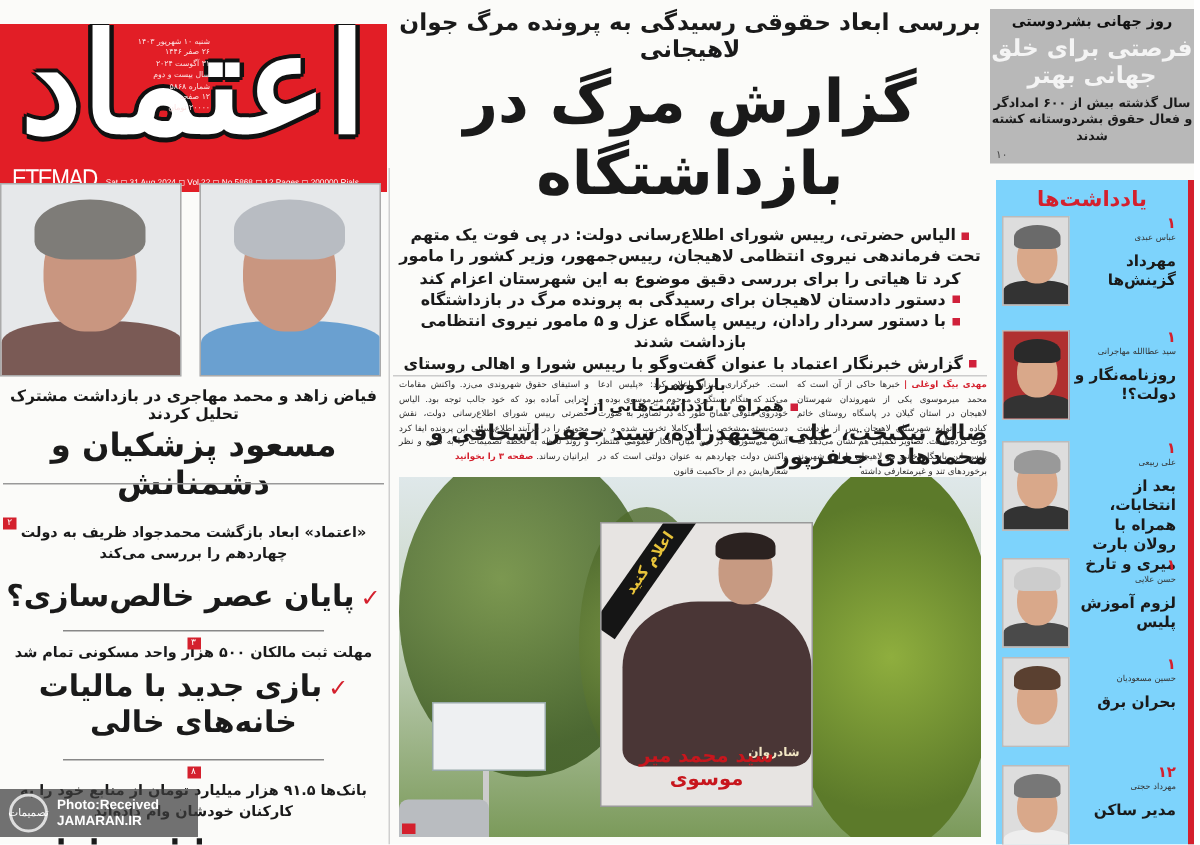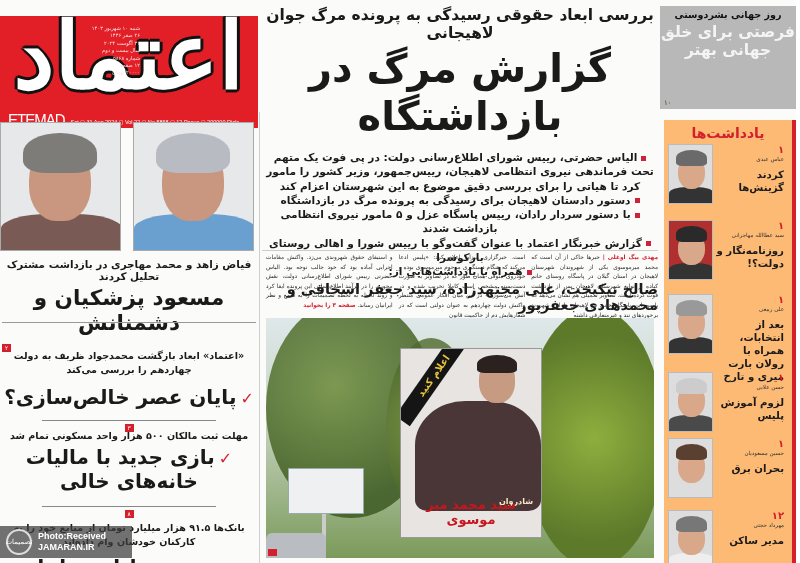--- a/index.html
+++ b/index.html
@@ -26,21 +26,21 @@
   .writers { font-size: 14.5px; font-weight: bold; margin-top: 2px; letter-spacing: -0.3px; text-align: right; }
   .top-divider { position: absolute; left: 262px; top: 250px; width: 396px; height: 1px; background: #ccc; }
 
   
   .promo { position: absolute; left: 660px; top: 6px; width: 136px; height: 103px; background: #b8b8b8; direction: rtl; text-align: center; padding-top: 3px; }
   .promo .p-kick { font-size: 9.6px; font-weight: bold; color: #111; }
   .promo .p-title { font-size: 15.5px; font-weight: bold; color: #f4f4f4; line-height: 18px; margin-top: 3px; }
   .promo .p-body { font-size: 8.4px; font-weight: bold; color: #1a1a1a; line-height: 11px; margin-top: 4px; }
   .promo .p-num { position: absolute; left: 4px; bottom: 2px; font-size: 7px; color: #444; }
 
-  .notes { position: absolute; left: 664px; top: 120px; width: 132px; height: 443px; background: #fdba74; }
+  .notes { position: absolute; left: 664px; top: 120px; width: 132px; height: 443px; background: #7dd3fc; }
   .notes .redbar { position: absolute; right: 0; top: 0; width: 4px; height: 443px; background: #d4202d; }
   .notes .n-title { direction: rtl; text-align: center; color: #d4202d; font-size: 14px; font-weight: bold; padding-top: 5px; width: 128px; }
   .note { position: absolute; left: 0; width: 128px; height: 72px; }
   .note .thumb { position: absolute; left: 4px; top: 0; width: 45px; height: 60px; border: 1px solid #bbb; background: #ddd; overflow: hidden; }
   .note .thumb .face { position: absolute; left: 9px; top: 10px; width: 27px; height: 34px; border-radius: 50% 50% 45% 45%; background: #d9a88a; }
   .note .thumb .hair { position: absolute; left: 7px; top: 5px; width: 31px; height: 16px; border-radius: 50% 50% 20% 20%; background: #6a6a6a; }
   .note .thumb .body { position: absolute; left: 0; bottom: 0; width: 45px; height: 16px; background: #333; border-radius: 40% 40% 0 0; }
   .note .txt { position: absolute; right: 8px; top: 0; width: 72px; direction: rtl; text-align: right; }
   .note .num { color: #d4202d; font-size: 10px; font-weight: bold; display: block; }
   .note .author { font-size: 5.6px; color: #333; display: block; margin-top: 1px; }
@@ -163,37 +163,38 @@
       <div class="ribbon">اعلام کنید</div>
       <div class="late">شادروان</div>
       <div class="name">سید محمد میر موسوی</div>
     </div>
     <div class="photo-credit"></div>
   </div>
 
   <div class="promo">
     <div class="p-kick">روز جهانی بشردوستی</div>
     <div class="p-title">فرصتی برای خلق جهانی بهتر</div>
+    <div class="p-body">سال گذشته بیش از ۶۰۰ امدادگر و فعال حقوق بشردوستانه کشته شدند</div>
     <div class="p-num">۱۰</div>
   </div>
 
   <div class="notes">
     <div class="redbar"></div>
     <div class="n-title">یادداشت‌ها</div>
 
     <div class="note" style="top:24px">
       <div class="thumb">
           <div class="body"></div>
           <div class="face"></div>
           <div class="hair"></div>
         </div>
       <div class="txt">
         <span class="num">۱</span>
         <span class="author">عباس عبدی</span>
-        <span class="title">کردند گزینش‌ها</span>
+        <span class="title">مهرداد گزینش‌ها</span>
       </div>
     </div>
     <div class="note" style="top:100px">
       <div class="thumb" style="background:#b03030">
           <div class="body"></div>
           <div class="face"></div>
           <div class="hair" style="background:#2a2a2a"></div>
         </div>
       <div class="txt">
         <span class="num">۱</span>

